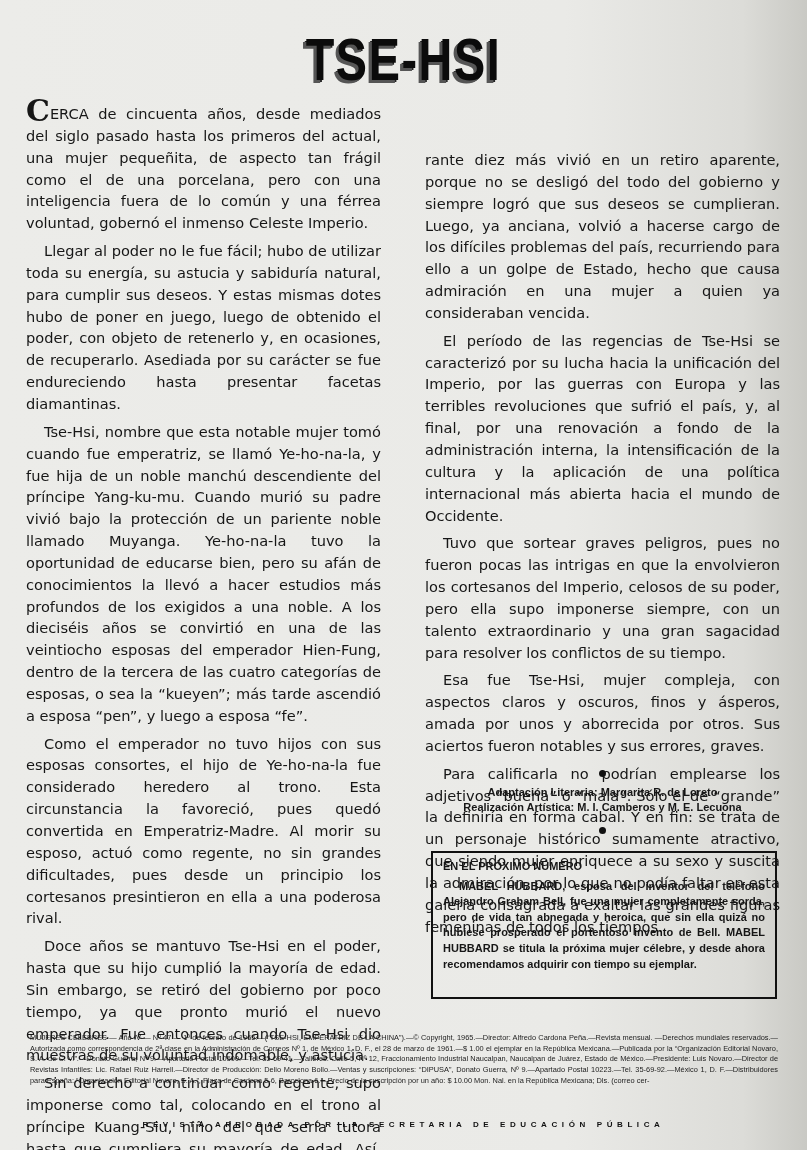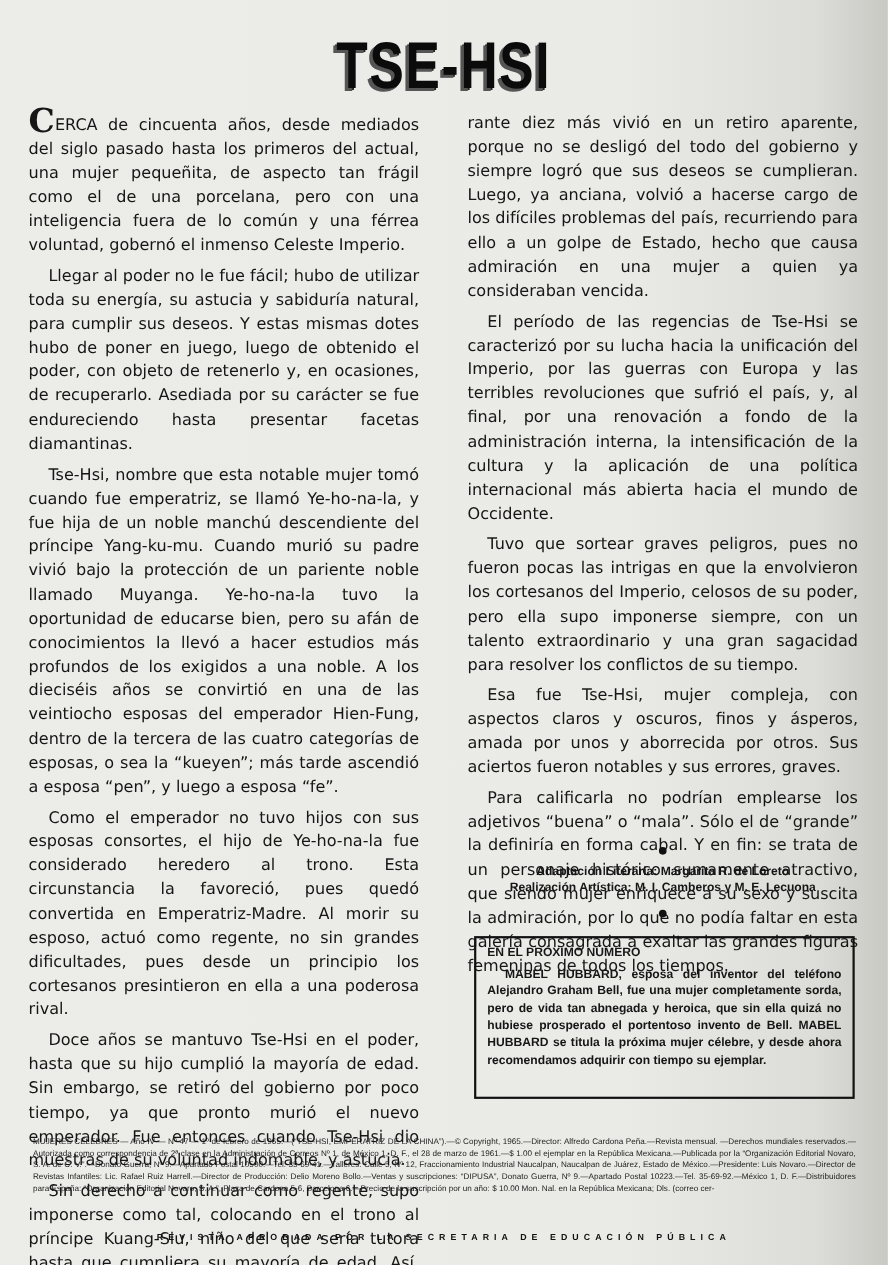--- a/index.html
+++ b/index.html
@@ -20,21 +20,21 @@
     transform: scaleX(0.78);
     text-shadow: -4px 3px 0 #555, -2px 2px 0 #222;
     line-height: 1;
   }
   .col {
     position: absolute; top: 101px; width: 355px;
     font-size: 14.6px; line-height: 21.85px;
     text-align: justify; hyphens: manual;
   }
   .col-left { left: 26px; }
-  .col-right { left: 425px; }
+  .col-right { left: 425px; margin-top: 48px; }
   .col p { margin: 0; text-indent: 18px; }
   .col p + p { margin-top: 6px; }
   .col p.first { text-indent: 0; }
   .dropcap {
     font-family: "DejaVu Serif", serif;
     font-size: 30px; font-weight: 700; line-height: 20px;
     vertical-align: -2px;
   }
   .cont { text-indent: 0 !important; }
   .credits {

